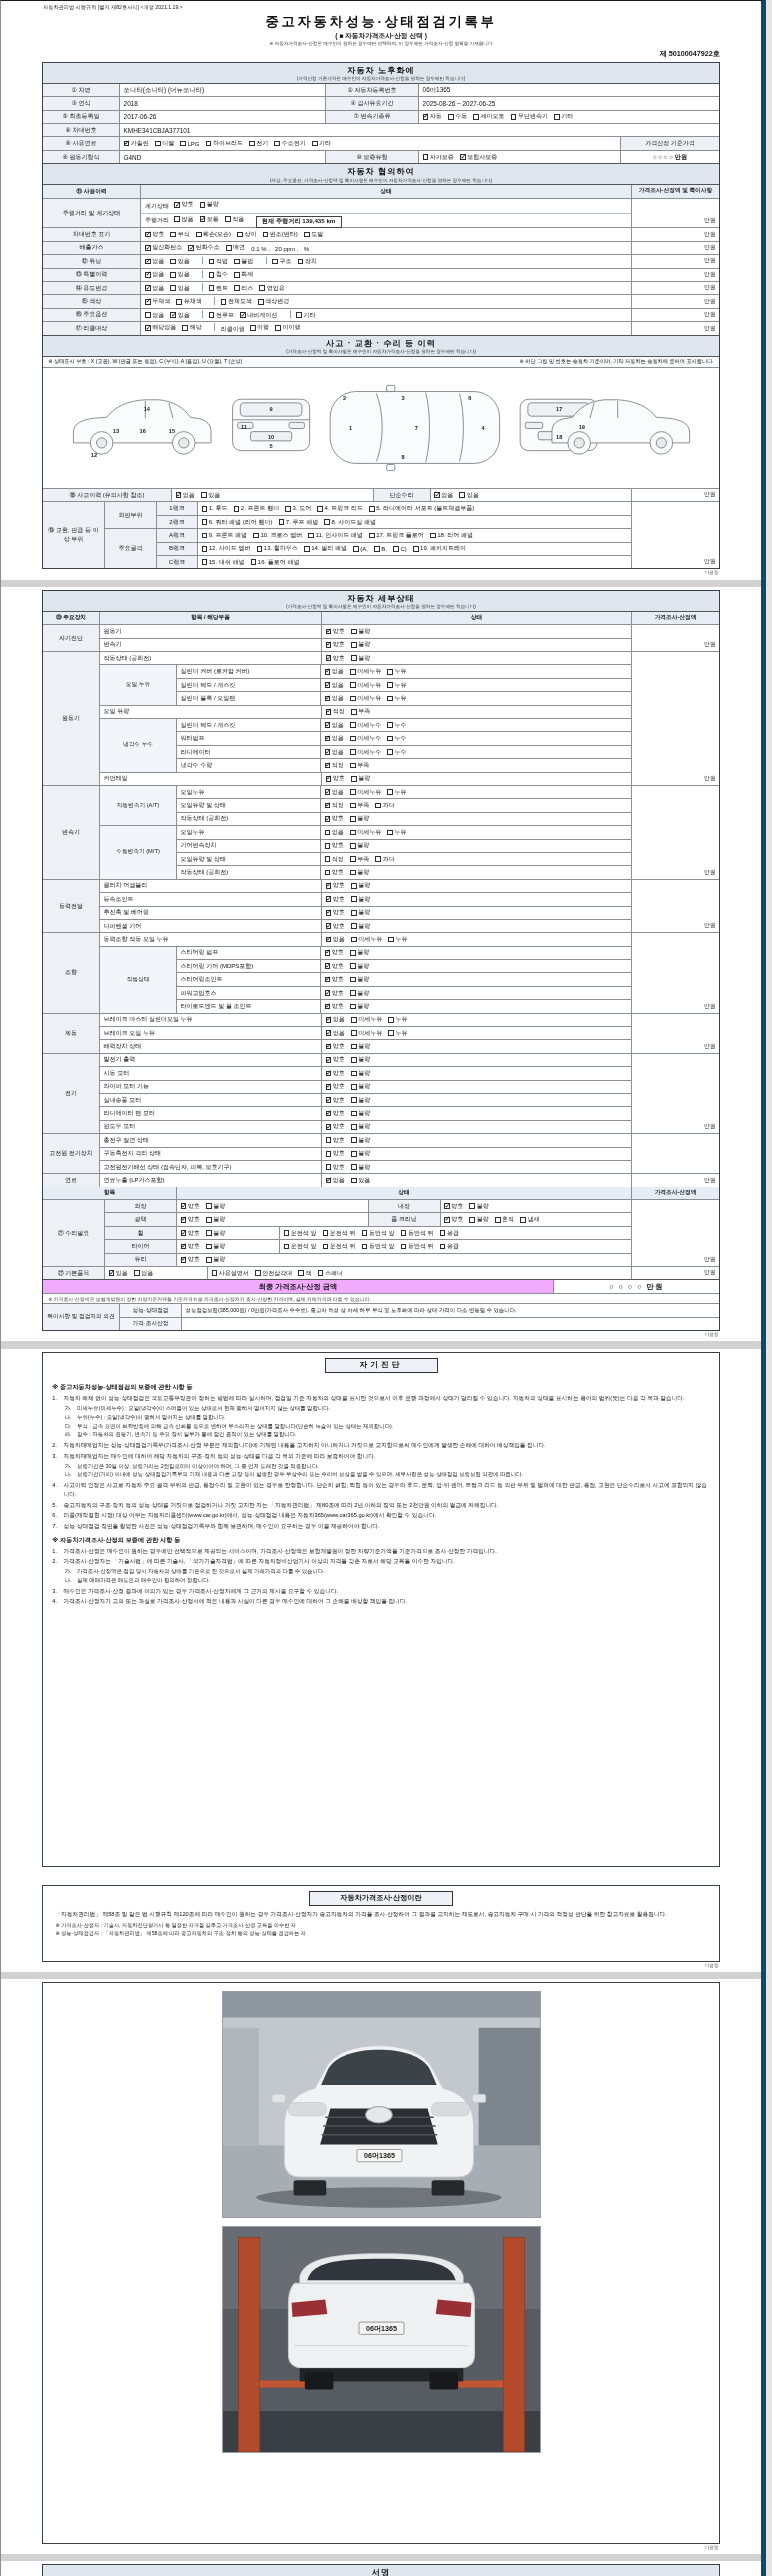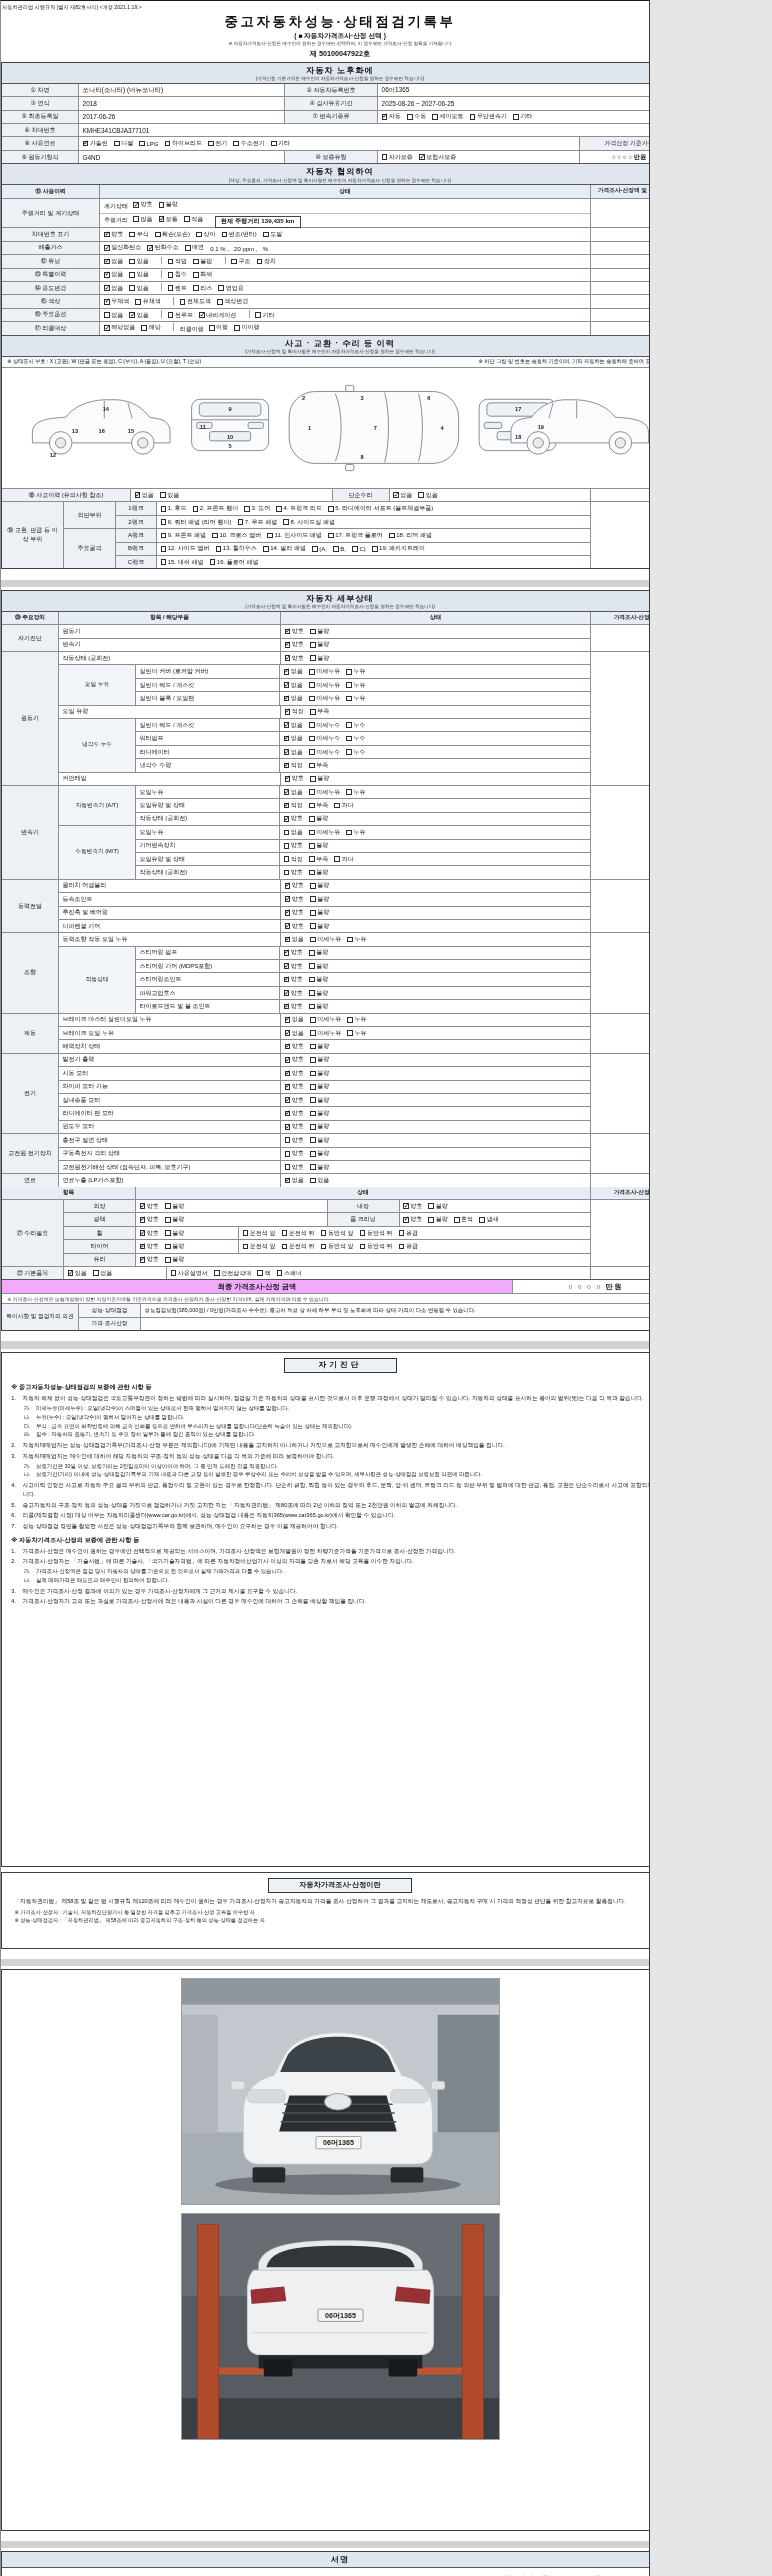--- a/index.html
+++ b/index.html
@@ -1,24 +1,24 @@
 <!DOCTYPE html>
 <html style="font-size:8.2px"><head>
 <meta charset="utf-8">
 <style>
 *{margin:0;padding:0;box-sizing:border-box}
 body{width:773px;background:#e6e6e6;font-family:"Liberation Sans","DejaVu Sans",sans-serif;color:#111}
-.page{width:650px;height:2576px;background:#fff;border-top:1.5px solid #1a1a1a;border-left:1px solid #8d8d8d;border-right:1px solid #0c4a6e;overflow:hidden}
+.page{width:766px;height:2576px;background:#fff;border-top:1.5px solid #1a1a1a;border-left:1px solid #8d8d8d;border-right:5px solid #0c4a6e;overflow:hidden}
 .wrap{width:678px;margin:0 auto}
 .topline{font-size:5.2px;color:#222;padding:2.6px 1px 1px}
 .titleblock{text-align:center;padding:1px 0}
 .doc-title{font-size:13.4px;font-weight:bold;letter-spacing:2.6px}
 .doc-sub{font-size:6.7px;font-weight:bold;margin-top:1px}
 .doc-subnote{font-size:4.6px;color:#333;margin-top:0.5px}
-.doc-no{text-align:center;font-size:7.2px;font-weight:bold;margin:2.6px 0 2.1px}
+.doc-no{text-align:right;font-size:7.2px;font-weight:bold;margin:2.6px 0 2.1px}
 .card{border:1px solid #3c4149;background:#fff}
 .gapband{height:7.2px;background:#d2d2d2;margin:3.1px 0}
 .nextpg{text-align:right;font-size:4.6px;color:#555;padding:1px 1.5px}
 .sec-head{background:#dfe6ee;border-top:0.5px solid #555;border-bottom:0.5px solid #555;text-align:center;padding:2.1px 0 1.5px}
 .sec-head:first-child{border-top:0}
 .sec-title{font-size:8.2px;font-weight:bold;letter-spacing:1px}
 .sec-note{display:block;font-size:4.6px;color:#333;margin-top:0.5px}
 .r{display:flex;align-items:stretch;border-bottom:0.5px solid #8a8f96}
 .r:last-child{border-bottom:0}
 .c{border-right:0.5px solid #8a8f96;padding:1.5px 3.6px;display:flex;align-items:center;font-size:6.2px;min-height:12.4px}
@@ -67,21 +67,21 @@
 .op-text{flex:1;font-size:5.4px;border-right:0;line-height:1.4}
 .notices-card{min-height:515px;padding-bottom:5.2px}
 .notice-title-box{width:113px;margin:5.2px auto 3.1px;border:0.8px solid #333;text-align:center;font-weight:bold;font-size:7.7px;padding:1.5px 0;background:#eef2f6;letter-spacing:3.1px}
 .notice-body{padding:2.1px 9.3px}
 .nhead{font-weight:bold;font-size:6.2px;margin:5.2px 0 2.1px}
 .nline{display:flex;font-size:5.7px;line-height:1.5;margin:2.1px 0}
 .nno{flex:none;width:11.3px}
 .ntext{flex:1}
 .nsub{display:flex;font-size:5.4px;line-height:1.45;margin:1px 0 1px 12.4px;color:#222}
 .nsub .nno{width:12.4px}
-.priceinfo-card{margin-top:5px;min-height:77px}
+.priceinfo-card{margin-top:18px;min-height:77px}
 .pi-title{width:144px;margin:5.2px auto 3.1px;border:0.8px solid #333;text-align:center;font-weight:bold;font-size:7.2px;padding:1.5px 0;background:#eef2f6}
 .pi-body{font-size:5.7px;line-height:1.55;padding:1px 12.4px 3.1px}
 .pi-note{font-size:5.2px;color:#222;padding:0.5px 12.4px}
 .photos-card{min-height:562px;text-align:center;padding-bottom:9.3px}
 .photo{display:block;margin:8.2px auto 0;border:0.5px solid #98a0a6}
 .sign-card{min-height:72px}
 .fee{text-align:right;padding:6.2px 77px 3.1px 0;font-size:8.2px;font-weight:bold;color:#1b38c8}
 </style>
 </head>
 <body>

